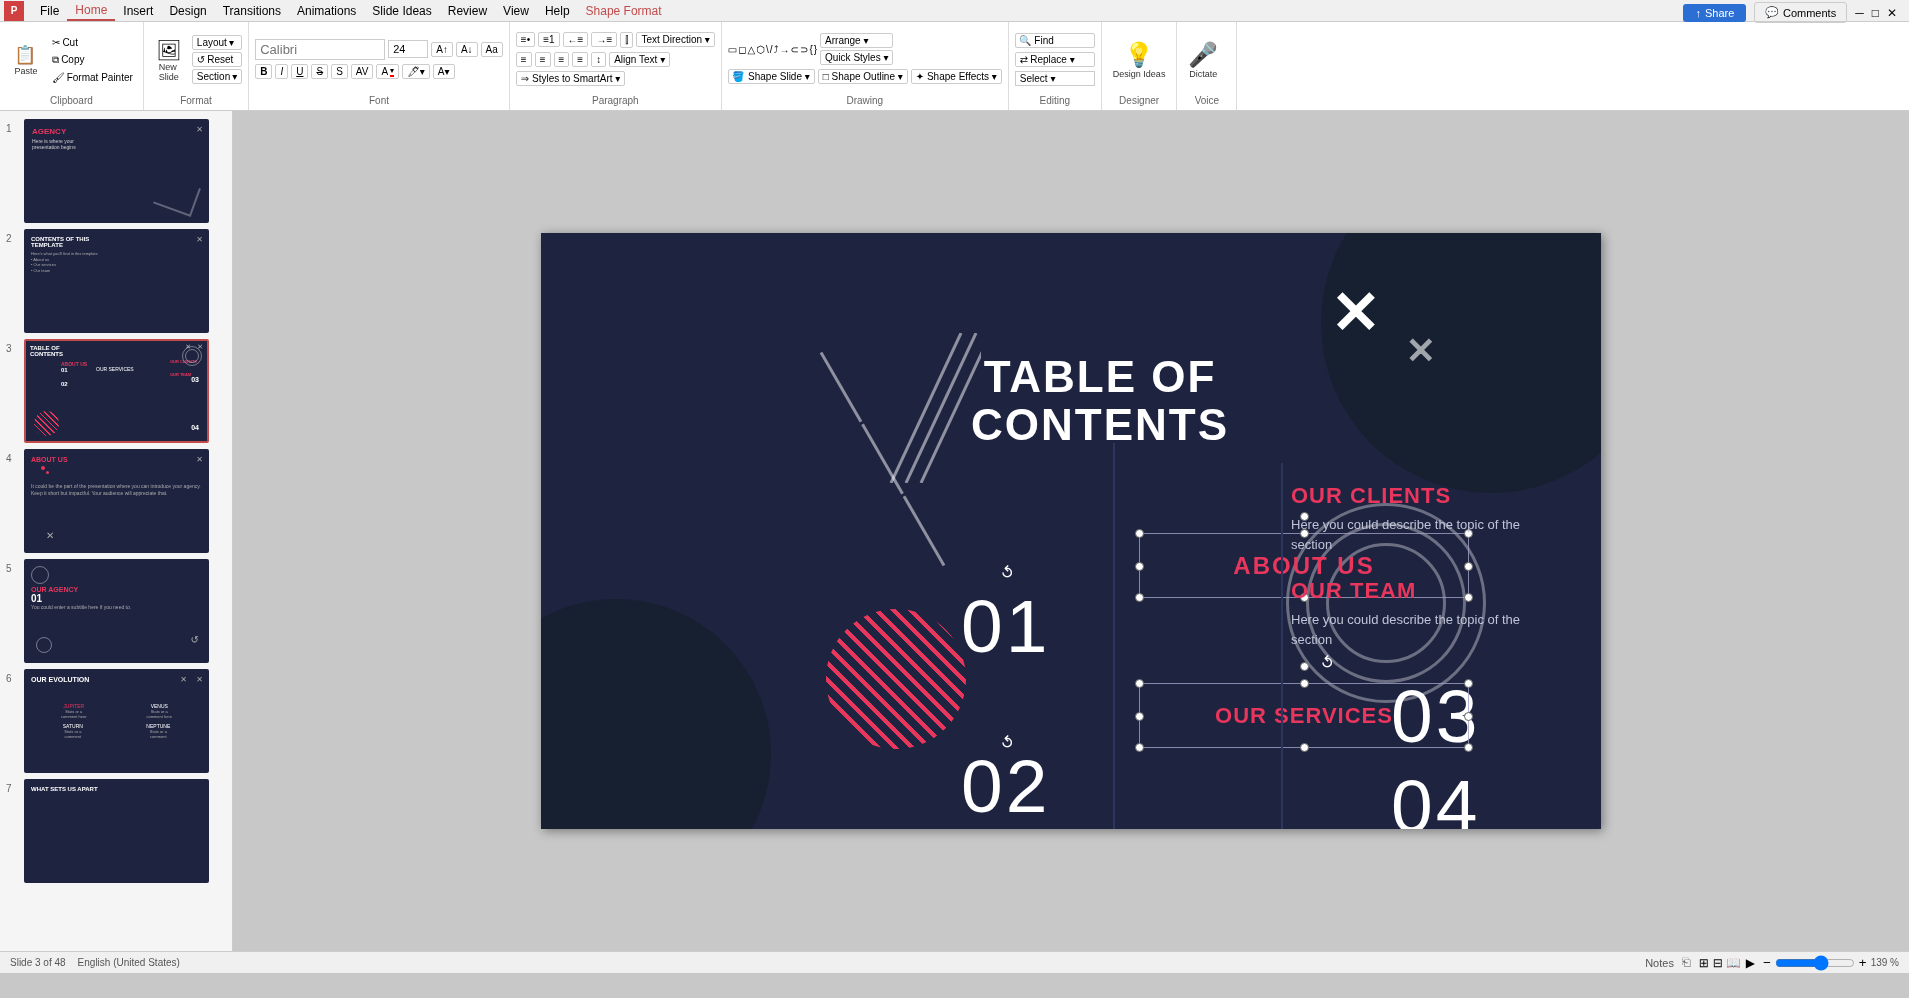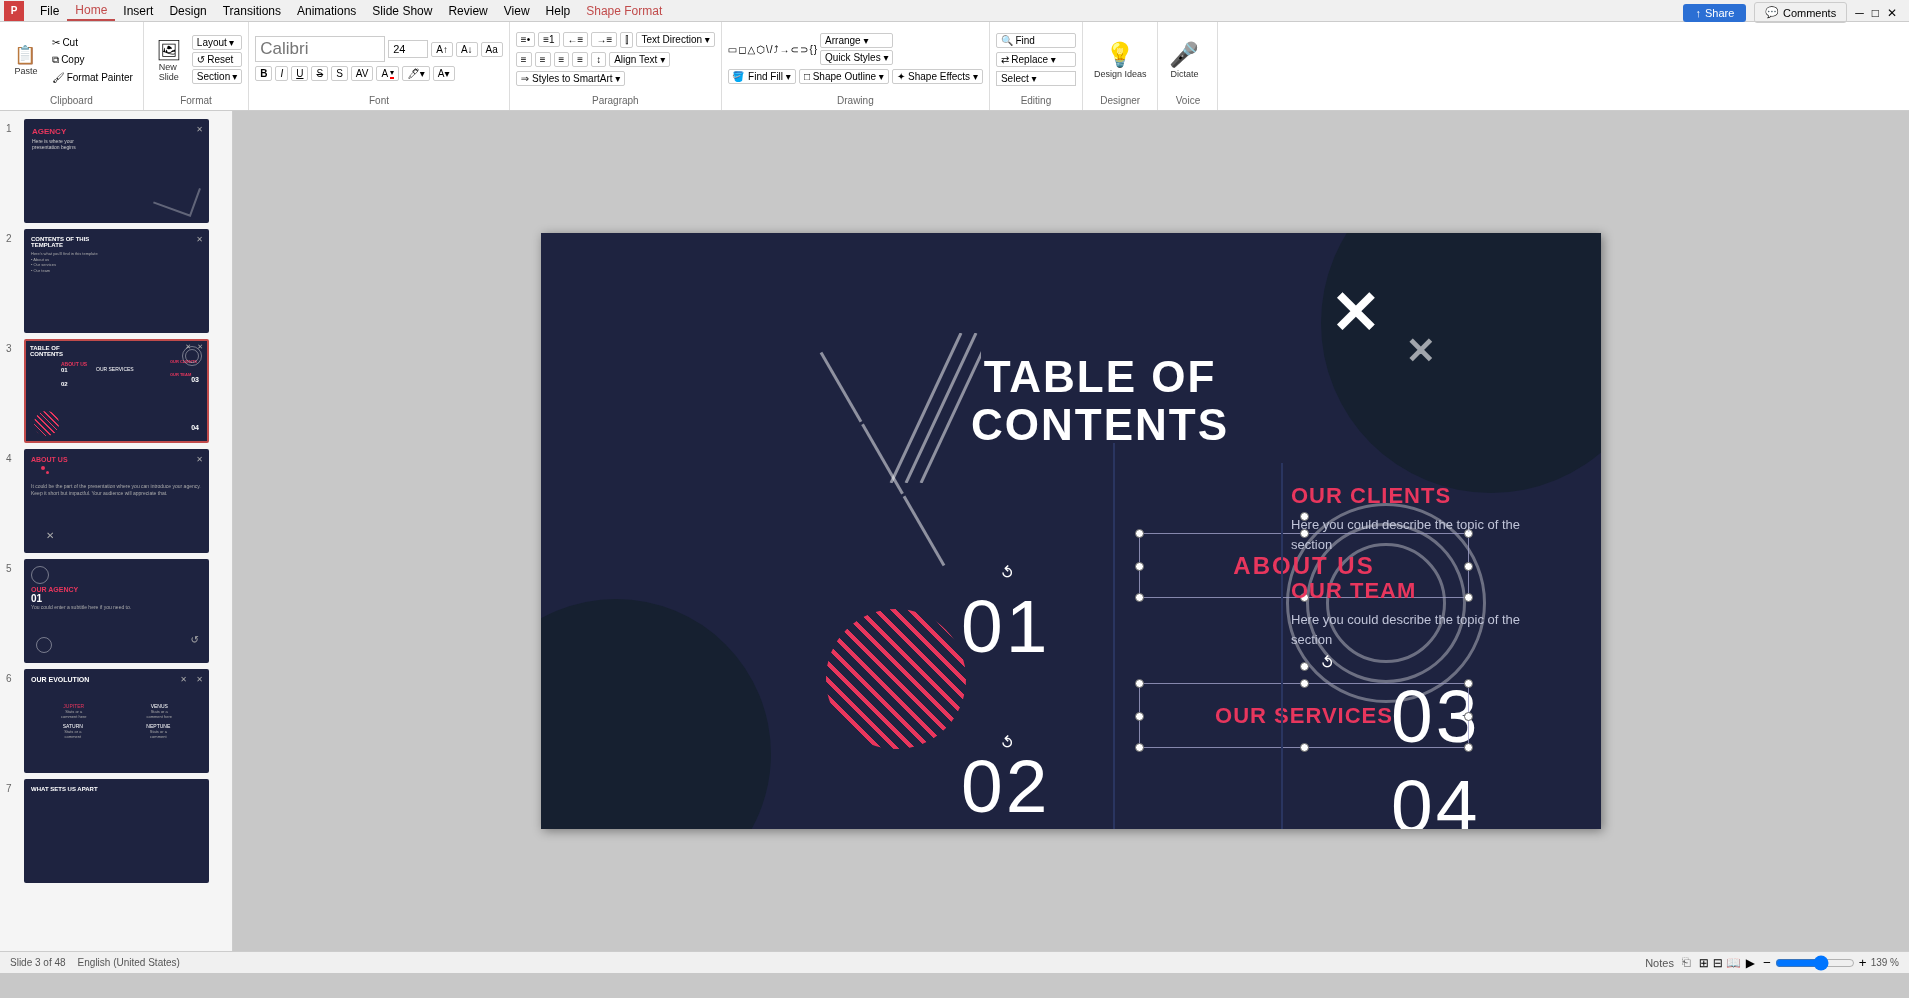--- a/index.html
+++ b/index.html
@@ -9,21 +9,21 @@
 
     
     .ribbon { background: #f0f0f0; border-bottom: 1px solid #ccc; display: flex; flex-direction: column; }
     .ribbon-group { display: flex; flex-direction: column; border-right: 1px solid #ddd; padding: 4px 6px; align-items: flex-start; min-width: fit-content; }
     .ribbon-group-label { font-size: 10px; color: #666; text-align: center; margin-top: auto; width: 100%; padding-top: 2px; }
     .ribbon-row { display: flex; align-items: center; gap: 2px; }
     .ribbon-btn { display: flex; flex-direction: column; align-items: center; justify-content: center; padding: 2px 4px; cursor: pointer; border: 1px solid transparent; border-radius: 2px; min-width: 28px; font-size: 10px; }
     .ribbon-btn .label { font-size: 9px; color: #333; white-space: nowrap; }
     .ribbon-btn-sm { padding: 1px 3px; font-size: 10px; cursor: pointer; border: 1px solid transparent; border-radius: 2px; display: flex; align-items: center; gap: 2px; }
 
-    .font-box { border: 1px solid #ccc; padding: 2px 4px; font-size: 17px; width: 160px; background: white; }
+    .font-box { border: 1px solid #ccc; padding: 2px 4px; font-size: 13px; width: 160px; background: white; }
     .font-size-box { border: 1px solid #ccc; padding: 2px 4px; font-size: 11px; width: 40px; background: white; }
     .toolbar-row { display: flex; align-items: center; gap: 3px; margin-bottom: 2px; }
     .share-btn { background: #2b6fd4; color: white; border: none; padding: 3px 12px; border-radius: 3px; font-size: 11px; cursor: pointer; display: flex; align-items: center; gap: 4px; }
     .comments-btn { background: none; border: 1px solid #ccc; padding: 3px 10px; border-radius: 3px; font-size: 11px; cursor: pointer; display: flex; align-items: center; gap: 4px; }
 
     
     .slide-panel { width: 230px; background: #f5f5f5; border-right: 1px solid #ccc; overflow-y: scroll; padding: 8px 6px; display: flex; flex-direction: column; gap: 6px; }
     .slide-thumb { display: flex; align-items: flex-start; gap: 4px; cursor: pointer; }
     .slide-num { font-size: 10px; color: #666; min-width: 14px; margin-top: 4px; }
     .slide-img { width: 185px; height: 104px; border: 2px solid transparent; background: #1e2340; border-radius: 2px; overflow: hidden; position: relative; }
@@ -53,21 +53,21 @@
 
   <div style="width:20px; height:20px; background:#d04040; margin-right:8px; display:flex; align-items:center; justify-content:center;">
     <span style="color:white; font-size:10px; font-weight:bold;">P</span>
   </div>
   <div class="menu-item">File</div>
   <div class="menu-item active">Home</div>
   <div class="menu-item">Insert</div>
   <div class="menu-item">Design</div>
   <div class="menu-item">Transitions</div>
   <div class="menu-item">Animations</div>
-  <div class="menu-item">Slide Show</div>
+  <div class="menu-item">Slide Ideas</div>
   <div class="menu-item">Review</div>
   <div class="menu-item">View</div>
   <div class="menu-item">Help</div>
   <div class="menu-item" style="color:#c14b4b;">Shape Format</div>
 
   <div style="position:absolute; right:0; top:0; display:flex; align-items:center; gap:8px; padding:2px 12px;">
     <button class="share-btn">
       <span>↑</span>
       <span>Share</span>
     </button>
@@ -196,21 +196,21 @@
               <span style="font-size:10px;">⊃</span>
               <span style="font-size:10px;">{</span>
               <span style="font-size:10px;">}</span>
           </div>
           <div style="display:flex; flex-direction:column; gap:2px;">
             <button class="small-btn">Arrange ▾</button>
             <div class="small-btn">Quick Styles ▾</div>
           </div>
         </div>
         <div class="toolbar-row">
-          <button class="small-btn">🪣 Find Fill ▾</button>
+          <button class="small-btn">🪣 Shape Slide ▾</button>
           <button class="small-btn">□ Shape Outline ▾</button>
           <button class="small-btn">✦ Shape Effects ▾</button>
         </div>
       </div>
       <div class="ribbon-group-label">Drawing</div>
     </div>
 
     <div class="ribbon-group" style="min-width:90px;">
       <div style="display:flex; flex-direction:column; gap:4px; flex:1; justify-content:center;">
         <button class="small-btn">🔍 <span>Find</span></button>

